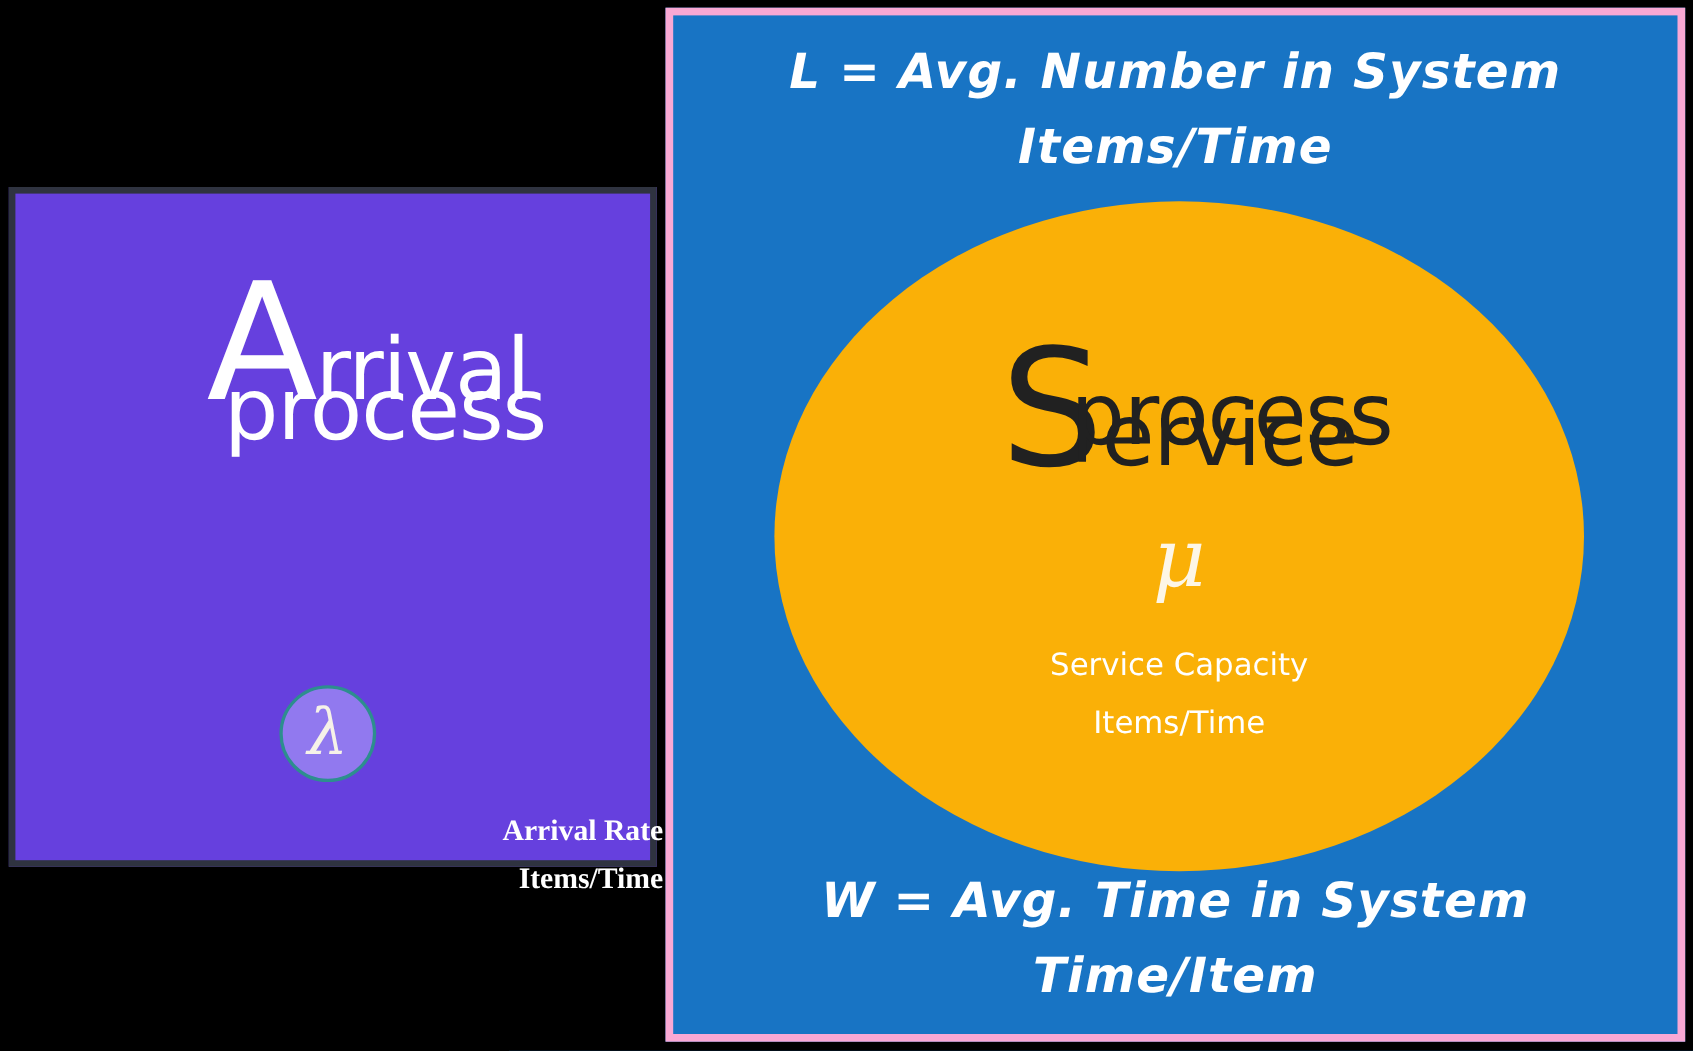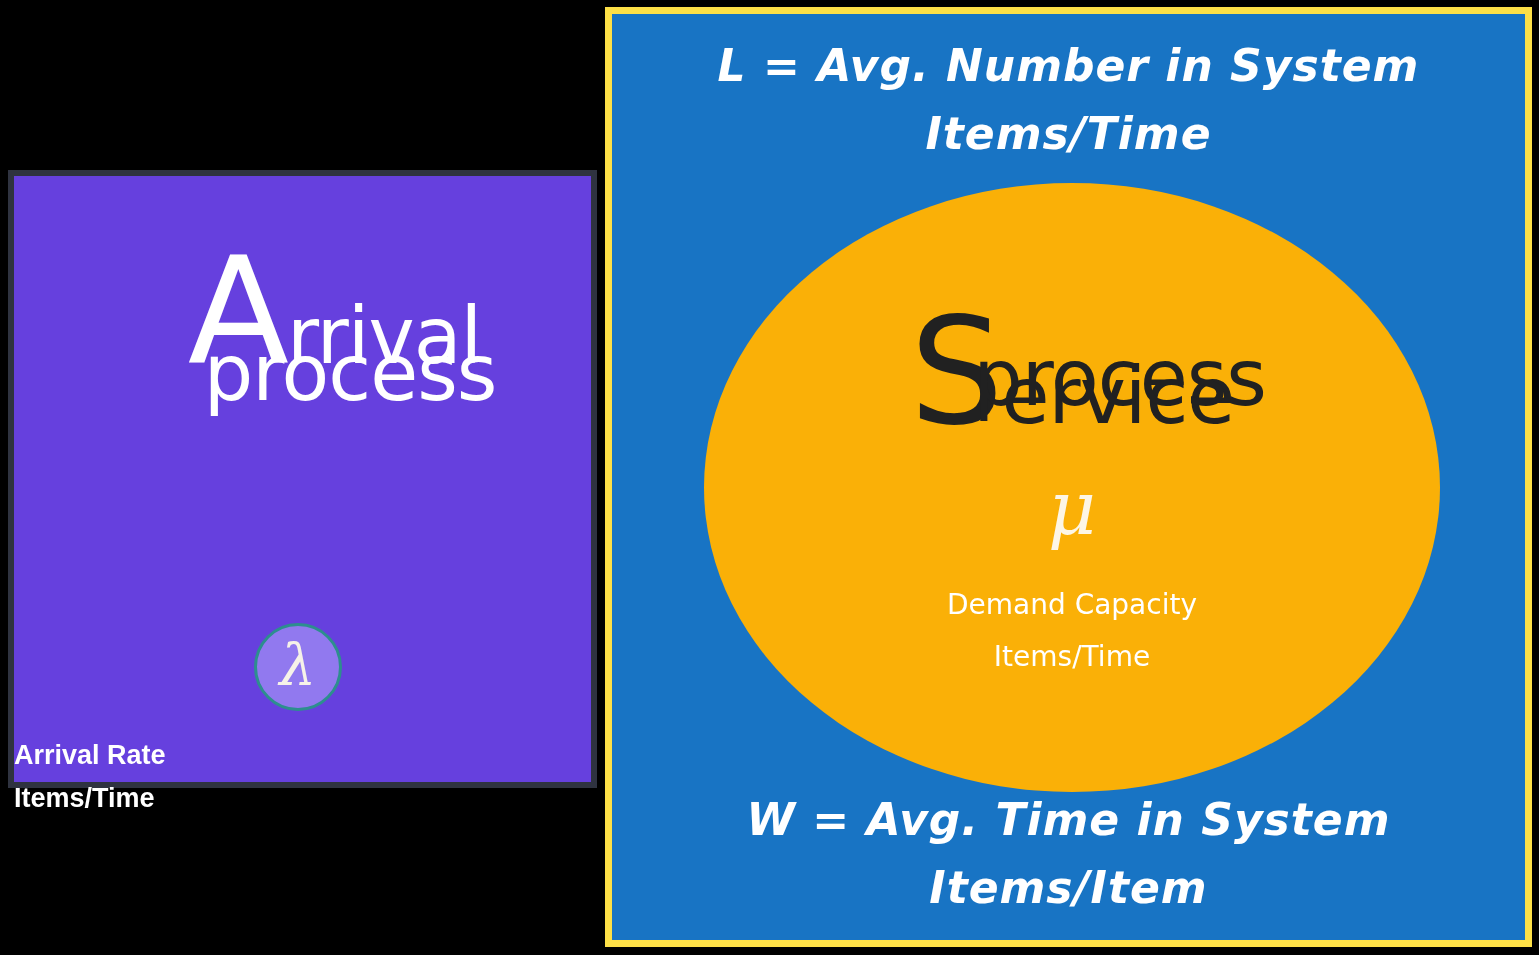--- a/index.html
+++ b/index.html
@@ -72,39 +72,39 @@
     color: #F6F2E8;
     line-height: 1;
     margin-top: -4px;
   }
 
   #arrival-caption {
     position: absolute;
     left: 0;
     top: 558px;
     width: 589px;
-    text-align: left;
-    color: #FFFFFF;
-    font-family: Liberation Sans, sans-serif;
+    text-align: right;
+    color: #FFFFFF;
+    font-family: Liberation Serif, serif;
     font-size: 27px;
     font-weight: 700;
     line-height: 43px;
     letter-spacing: 0px;
   }
   #arrival-caption .cap-line { display: block; }
 
   
   #service-box {
     position: absolute;
     left: 605px;
     top: 7px;
     width: 927px;
     height: 940px;
     background: #1874C4;
-    border: 7px solid #fde047;
+    border: 7px solid #f9a8d4;
     box-sizing: border-box;
   }
 
   .handwritten {
     font-family: "DejaVu Sans", sans-serif;
     font-style: italic;
     font-weight: 700;
     color: #FFFFFF;
     text-align: center;
     letter-spacing: 1px;
@@ -231,24 +231,24 @@
       <div id="service-title-line1">
         <span class="big-initial-dark">S</span><span class="title-rest-dark">ervice</span>
       </div>
       <div id="service-title-line2">
         <span class="title-rest-dark" style="visibility:hidden;">&nbsp;&nbsp;&nbsp;&nbsp;</span><span class="title-rest-dark">process</span>
       </div>
 
       <div id="mu-glyph">μ</div>
 
       <div id="service-caption">
-        <span class="cap-line">Demand Capacity</span>
+        <span class="cap-line">Service Capacity</span>
         <span class="cap-line">Items/Time</span>
       </div>
     </div>
 
     <div id="little-law-W" class="handwritten">
       <span class="law-line">W = Avg. Time in System</span>
-      <span class="law-line">Items/Item</span>
+      <span class="law-line">Time/Item</span>
     </div>
   </div>
 
 </div>
 
 </body></html>

